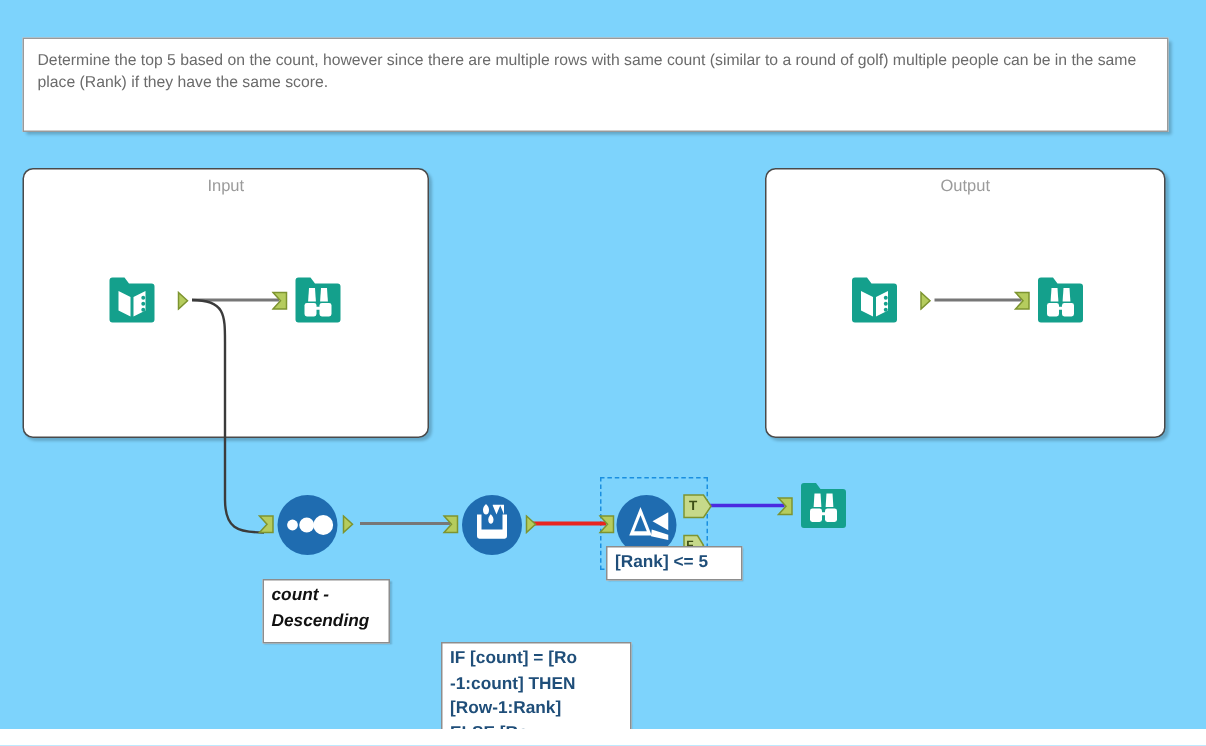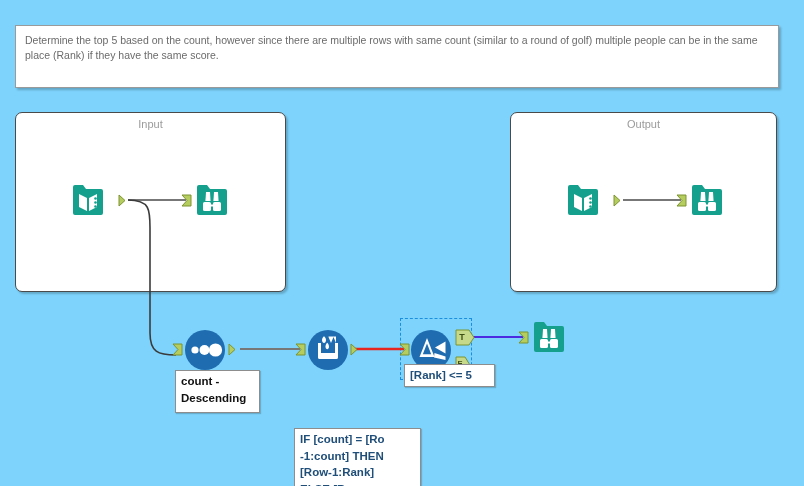--- a/index.html
+++ b/index.html
@@ -312,21 +312,21 @@
     <svg width="40" height="40" viewBox="0 0 40 40">
       <path d="M5,11 L5,7 a2,2 0 0 1 2,-2 L15,5 L18,9 L33,9 a2,2 0 0 1 2,2 L35,33 a2,2 0 0 1 -2,2 L7,35 a2,2 0 0 1 -2,-2 Z" fill="#14a08c"></path>
       <path d="M14,12 L18,12 L18.6,21 L13.4,21 Z" fill="#ffffff"></path>
       <path d="M22,12 L26,12 L26.6,21 L21.4,21 Z" fill="#ffffff"></path>
       <rect x="11" y="22" width="8" height="9" rx="1.6" fill="#ffffff"></rect>
       <rect x="21" y="22" width="8" height="9" rx="1.6" fill="#ffffff"></rect>
       <rect x="18.4" y="24.5" width="3.2" height="2" fill="#ffffff"></rect>
     </svg>
   </div>
 
-  <div class="annot plain" style="left:175px; top:370px; width:85px; height:43px; color:#111111;">count -
+  <div class="annot plain" style="left:175px; top:386px; width:85px; height:43px; color:#111111;font-style:italic;">count -
 Descending</div>
 
   <div class="annot" style="left:294px; top:382px; width:127px; height:97px;margin-top:46px;">IF [count] = [Ro
 -1:count] THEN
 [Row-1:Rank]
 ELSE [Row-
 1:rank...</div>
 
   <div class="annot" style="left:404px; top:364px; width:91px; height:23px;">[Rank] &lt;= 5</div>
 

